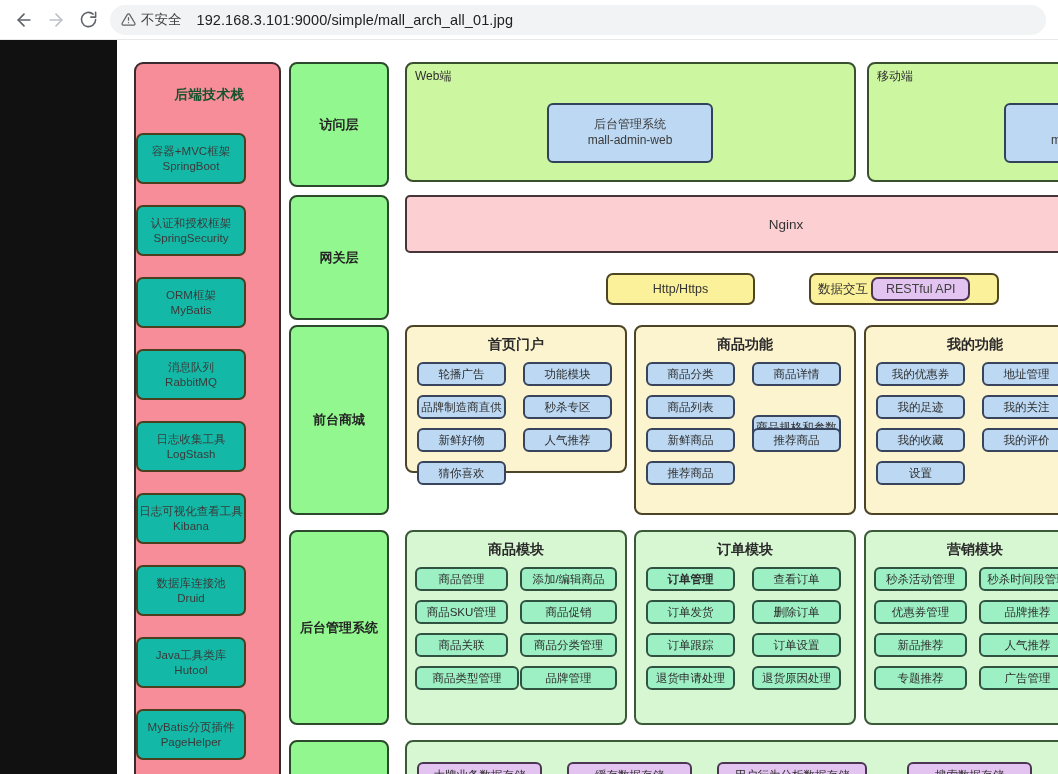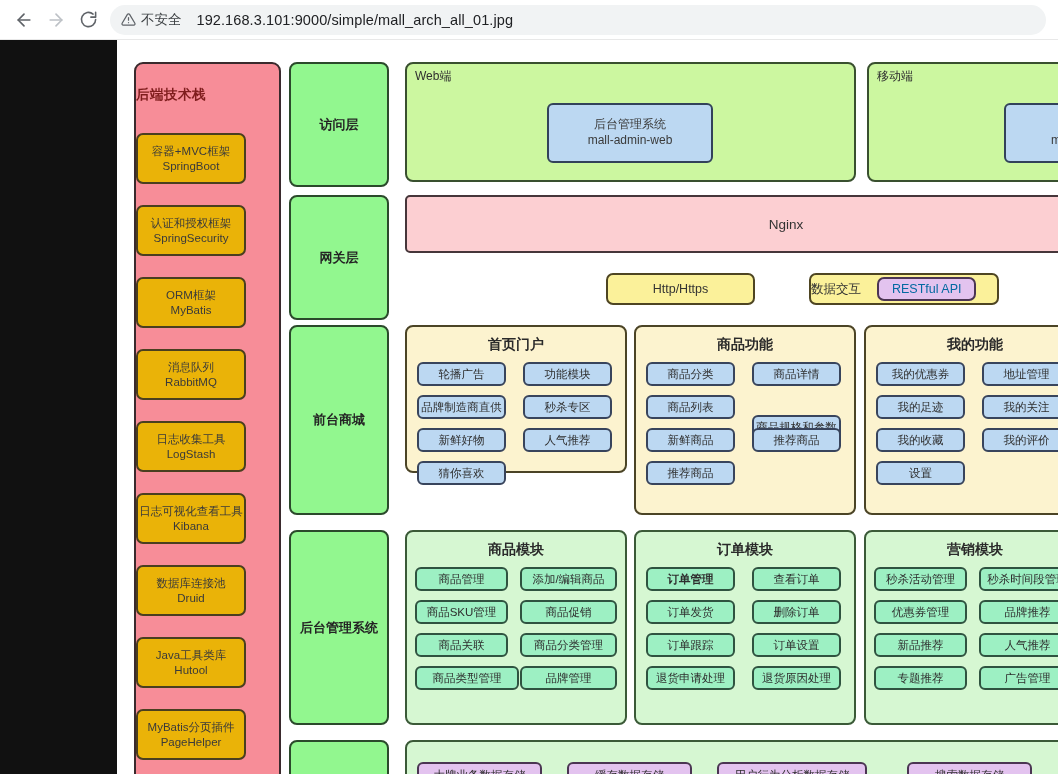--- a/index.html
+++ b/index.html
@@ -86,32 +86,32 @@
     position: absolute;
     left: 17px; top: 22px;
     width: 147px; height: 730px;
     background: #f78d98;
     border: 2px solid #3a2a2d;
     border-radius: 9px;
   }
   .tech-title {
     position: absolute;
     left: 0; top: 22px; width: 147px;
-    text-align: left;
+    text-align: center;
     font-size: 13.5px;
     font-weight: bold;
-    color: #7f1d1d;
+    color: #14532d;
     letter-spacing: 0.5px;
   }
   .tech-item {
     position: absolute;
     left: 19px;
     width: 110px;
     height: 51px;
-    background: #eab308;
+    background: #14b8a6;
     border: 2px solid #4a3f1f;
     border-radius: 7px;
     display: flex; align-items: center; justify-content: center;
     text-align: center;
     font-size: 11.5px;
     line-height: 1.28;
     color: #3a3a3a;
     white-space: pre-line;
   }
 
@@ -171,29 +171,30 @@
     position: absolute;
     background: #fbf19a;
     border: 2px solid #4e4522;
     border-radius: 7px;
     display: flex; align-items: center; justify-content: center;
     font-size: 12.5px;
     color: #333;
   }
   .proto-box.with-inner {
     justify-content: flex-start;
-    gap: 16px;
+    padding-left: 7px;
+    gap: 3px;
   }
   .inner-chip {
     background: #e3c3ef;
     border: 2px solid #4b3553;
     border-radius: 7px;
     padding: 3px 13px;
     font-size: 12.5px;
-    color: #0369a1;
+    color: #404040;
   }
 
   
   .group {
     position: absolute;
     border: 2px solid #4b4426;
     border-radius: 8px;
     background: #fcf3cf;
   }
   .group.green { background: #d6f7d2; border-color: #3b5a38; }

